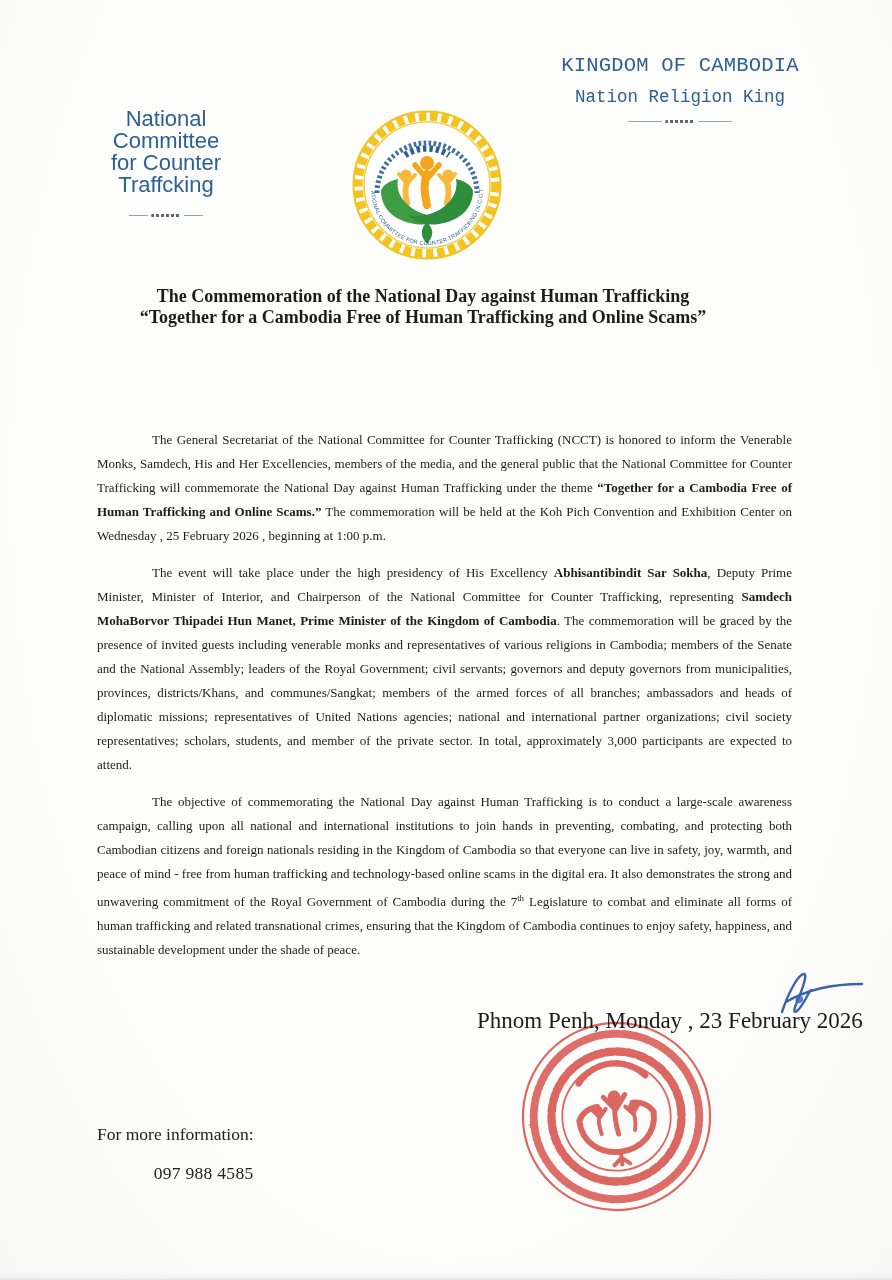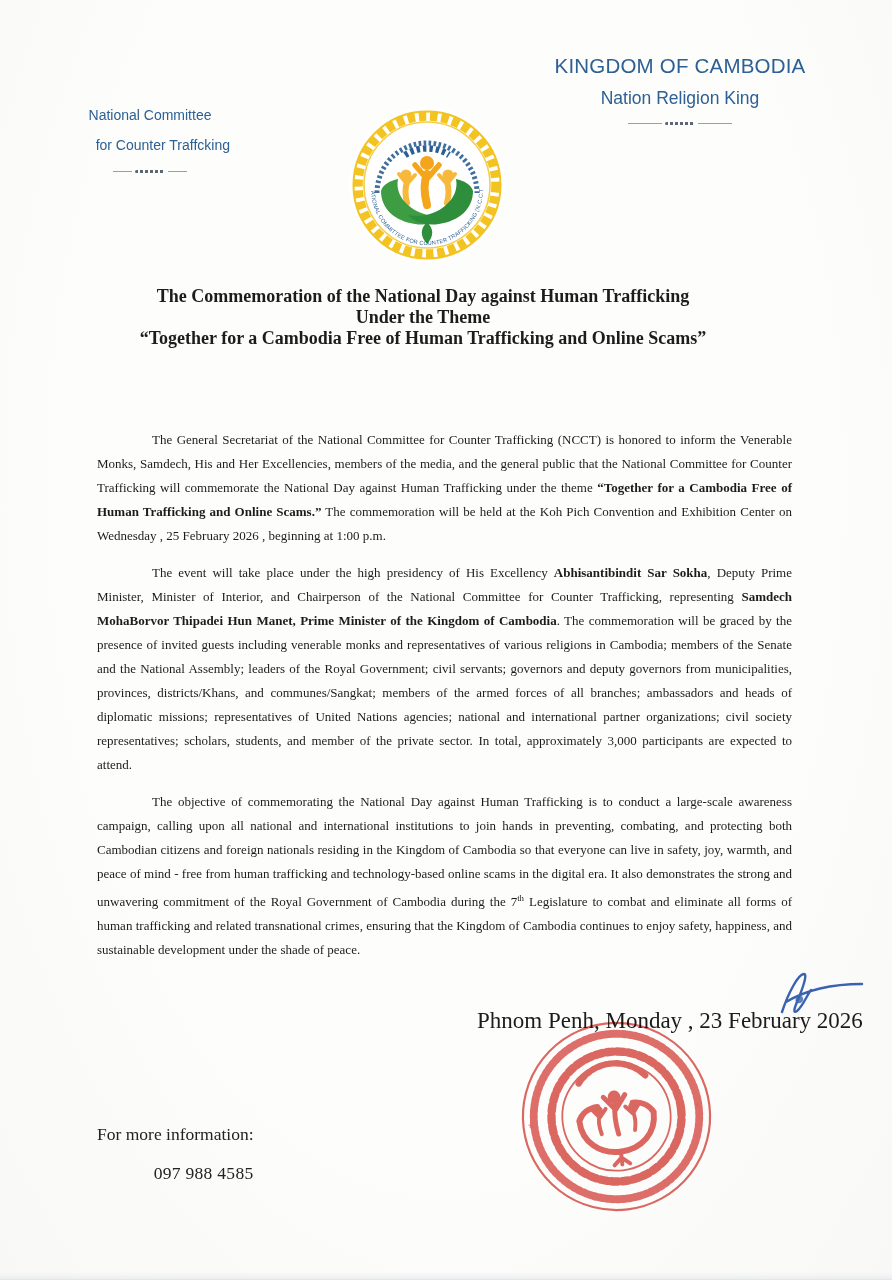--- a/index.html
+++ b/index.html
@@ -6,23 +6,23 @@
   .page{
     position:relative;width:892px;height:1280px;margin:0 auto;overflow:hidden;
     background:radial-gradient(ellipse at 50% 38%, #fdfdfc 55%, #f8f8f6 100%);
     font-family:"Liberation Serif", serif;color:#1c1c1c;
   }
   .page::after{content:"";position:absolute;left:0;right:0;bottom:0;height:7px;
     background:linear-gradient(rgba(255,255,255,0),#eceef0);border-bottom:1px solid #e2e6e8;}
 
   
   .hdr{position:absolute;font-family:"Liberation Sans", sans-serif;color:#2d6094;text-align:center;}
-  .hdr-left{left:70px;top:108px;width:160px;font-size:14px;line-height:1.0;}
-  .hdr-left .l2{margin-top:16px;text-align:right;}
-  .hdr-right{left:538px;top:54px;width:284px;}
+  .hdr-left{left:86px;top:108px;width:160px;font-size:22px;line-height:1.0;}
+  .hdr-left .l2{}
+  .hdr-right{left:538px;top:54px;width:284px;font-family:Liberation Mono, monospace;}
   .hdr-right .l1{font-size:20.5px;letter-spacing:.2px;}
   .hdr-right .l2{font-size:17.5px;margin-top:10px;}
   .ornament{display:flex;align-items:center;margin:16px auto 0;}
   .ornament::before,.ornament::after{content:"";flex:1;height:1px;background:#98a0aa;}
   .ornament .knot{width:30px;height:3px;margin:0 3px;border-radius:2px;
     background:repeating-linear-gradient(90deg,#5d6773 0 3px, rgba(0,0,0,0) 3px 5px);}
   .hdr-left .ornament{width:74px;margin-top:18px;}
   .hdr-right .ornament{width:104px;margin-top:13px;}
 
   
@@ -100,21 +100,20 @@
 
       <path id="logoBottomArc" d="M 24 84 A 56 56 0 0 0 136 84" fill="none"></path>
       <text font-family="Liberation Sans, sans-serif" font-size="5.6" fill="#2B5F94" letter-spacing=".2">
         <textPath href="#logoBottomArc" startOffset="50%" text-anchor="middle">NATIONAL COMMITTEE FOR COUNTER TRAFFICKING (N.C.C.T)</textPath>
       </text>
     </svg>
   </div>
 
   <div class="title-block">
     <div class="t">The Commemoration of the National Day against Human Trafficking</div>
-    <div class="t">Under the Theme</div>
     <div class="t">“Together for a Cambodia Free of Human Trafficking and Online Scams”</div>
   </div>
 
   <div class="body-block">
     <p><span>The General Secretariat of the National Committee for Counter Trafficking (NCCT) is honored to inform the Venerable Monks, Samdech, His and Her Excellencies, members of the media, and the general public that the National Committee for Counter Trafficking will commemorate the National Day against Human Trafficking under the theme </span><span class="b">“Together for a Cambodia Free of Human Trafficking and Online Scams.”</span><span> The commemoration will be held at the Koh Pich Convention and Exhibition Center on Wednesday , 25 February 2026 , beginning at 1:00 p.m.</span></p>
     <p><span>The event will take place under the high presidency of His Excellency </span><span class="b">Abhisantibindit Sar Sokha</span><span>, Deputy Prime Minister, Minister of Interior, and Chairperson of the National Committee for Counter Trafficking, representing </span><span class="b">Samdech MohaBorvor Thipadei Hun Manet, Prime Minister of the Kingdom of Cambodia</span><span>. The commemoration will be graced by the presence of invited guests including venerable monks and representatives of various religions in Cambodia; members of the Senate and the National Assembly; leaders of the Royal Government; civil servants; governors and deputy governors from municipalities, provinces, districts/Khans, and communes/Sangkat; members of the armed forces of all branches; ambassadors and heads of diplomatic missions; representatives of United Nations agencies; national and international partner organizations; civil society representatives; scholars, students, and member of the private sector. In total, approximately 3,000 participants are expected to attend.</span></p>
     <p><span>The objective of commemorating the National Day against Human Trafficking is to conduct a large-scale awareness campaign, calling upon all national and international institutions to join hands in preventing, combating, and protecting both Cambodian citizens and foreign nationals residing in the Kingdom of Cambodia so that everyone can live in safety, joy, warmth, and peace of mind - free from human trafficking and technology-based online scams in the digital era. It also demonstrates the strong and unwavering commitment of the Royal Government of Cambodia during the 7</span><sup>th</sup><span> Legislature to combat and eliminate all forms of human trafficking and related transnational crimes, ensuring that the Kingdom of Cambodia continues to enjoy safety, happiness, and sustainable development under the shade of peace.</span></p>
   </div>
 
   <div class="signature">

